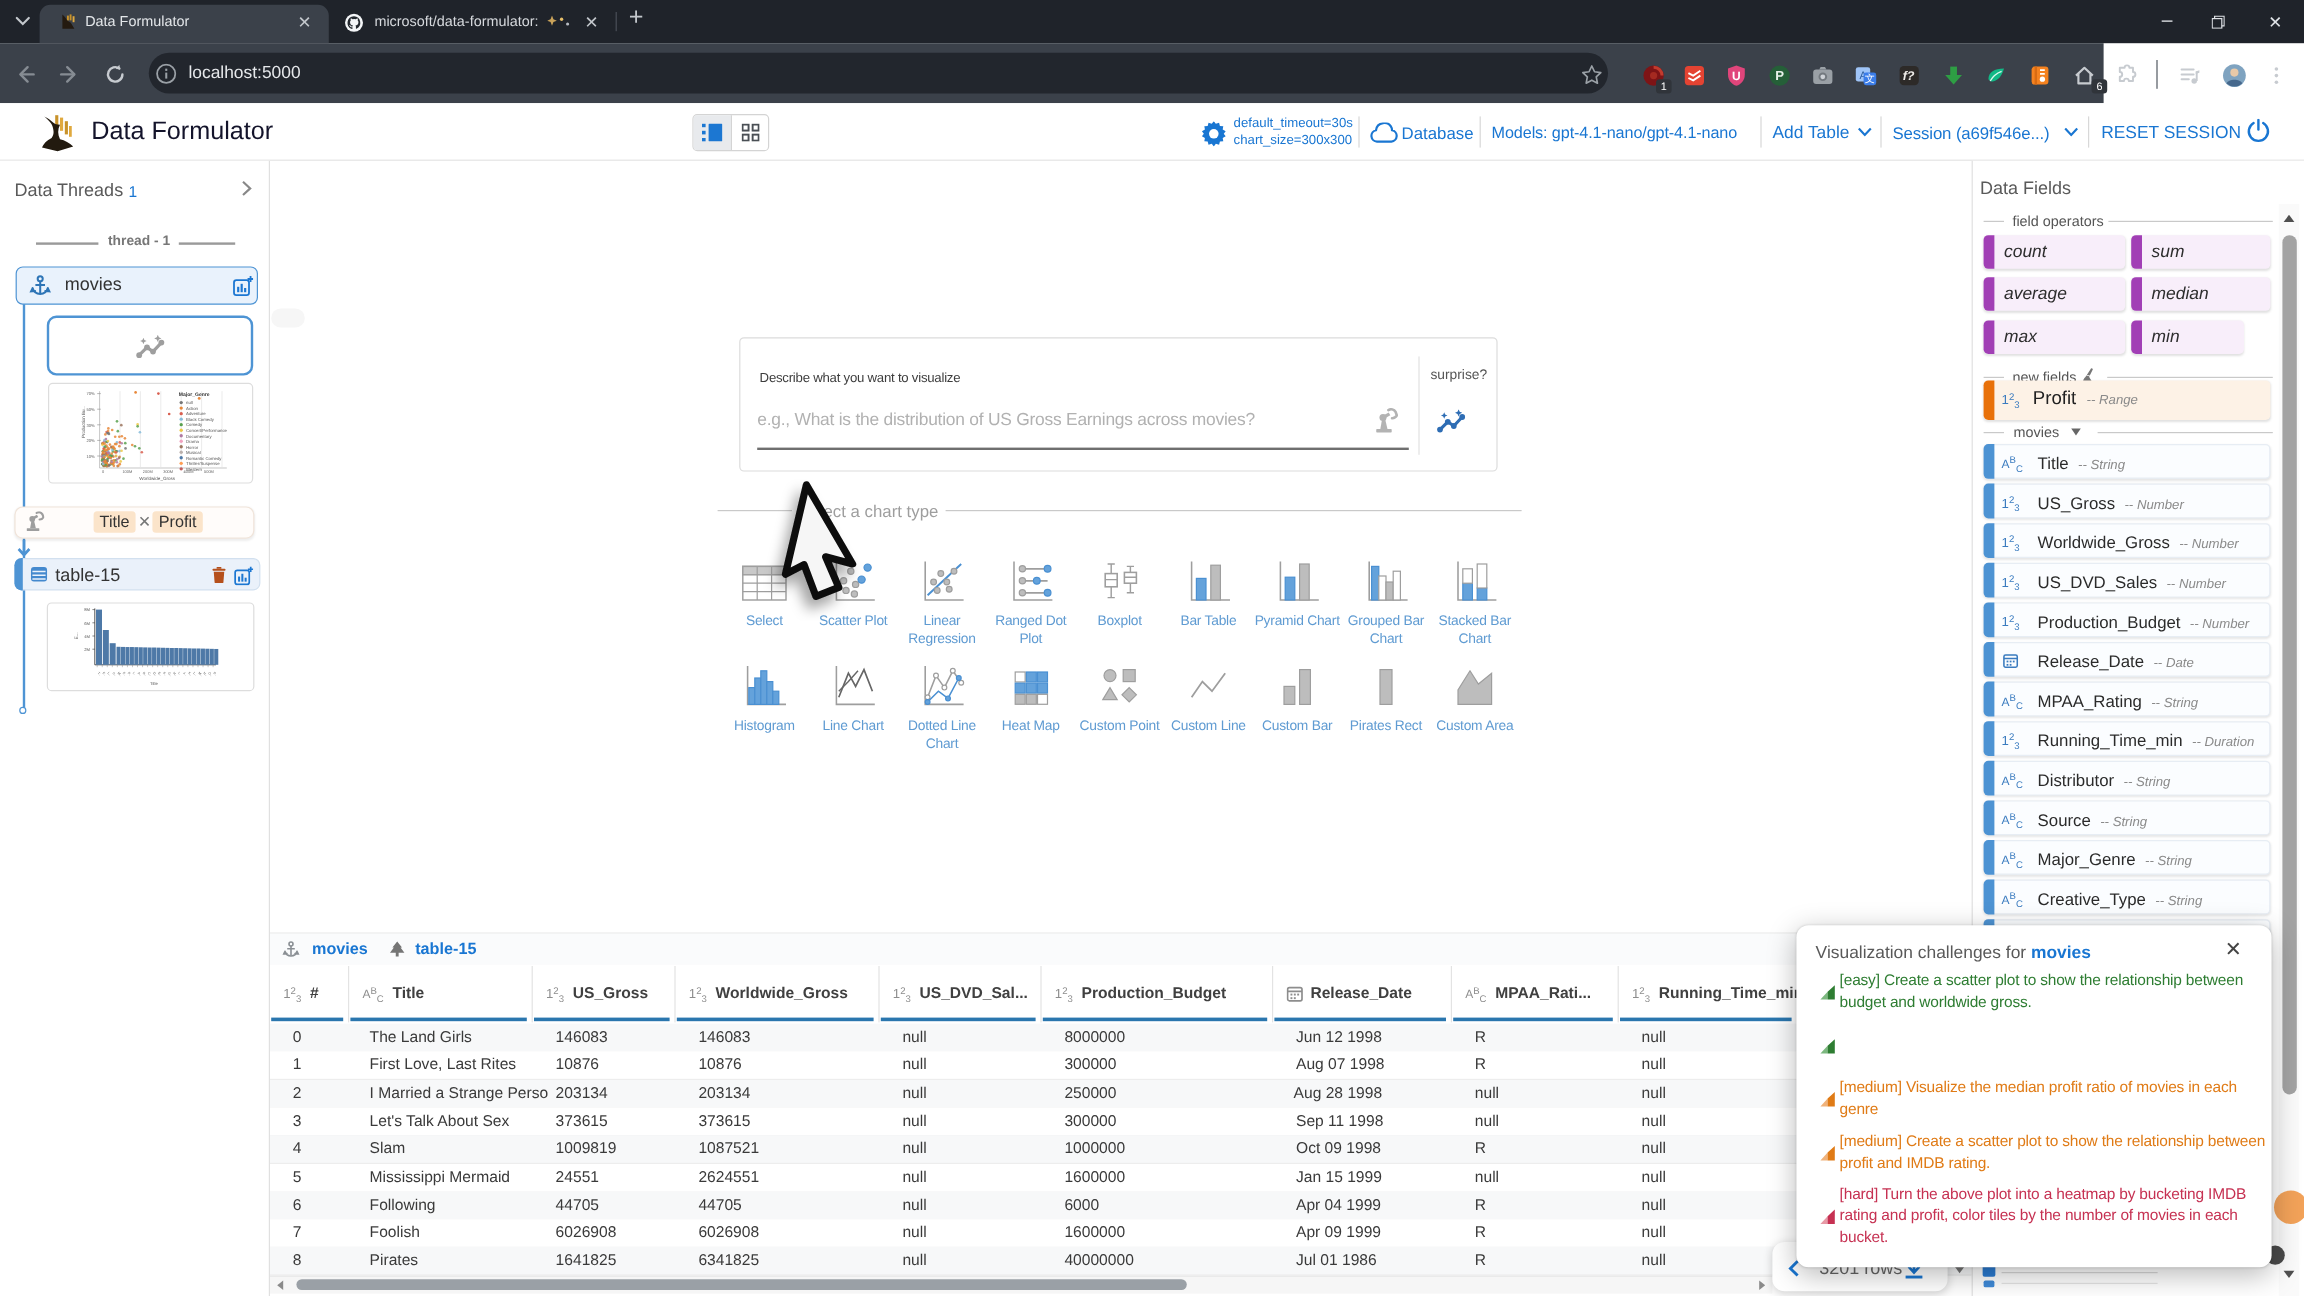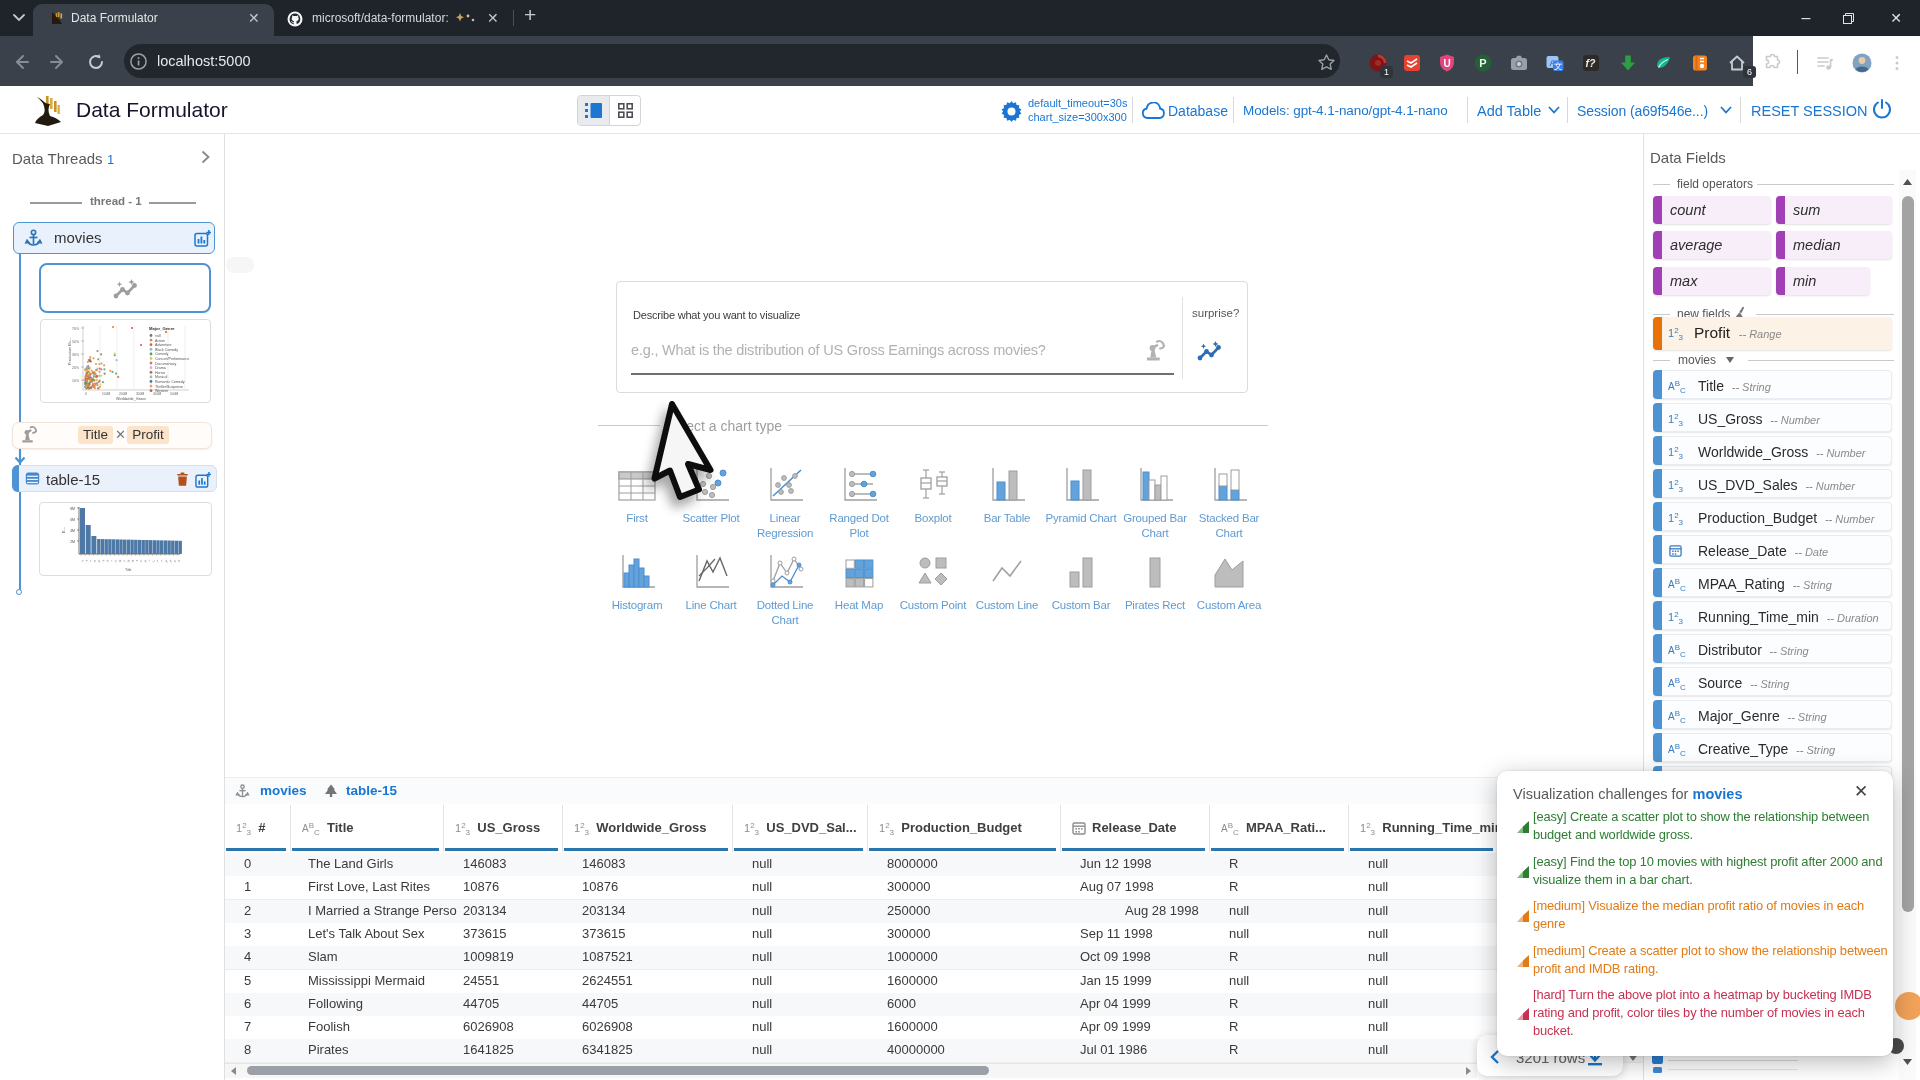--- a/index.html
+++ b/index.html
@@ -785,21 +785,21 @@
 <svg class="abs" style="left:1059px;top:551px" width="44" height="44" viewBox="0 0 44 44">
     <rect x="11" y="21" width="9" height="15" fill="#bdbdbd" stroke="#9e9e9e"></rect>
     <rect x="24" y="7" width="9" height="29" fill="#bdbdbd" stroke="#9e9e9e"></rect>
   </svg>
 <svg class="abs" style="left:1133px;top:551px" width="44" height="44" viewBox="0 0 44 44">
     <rect x="17" y="7" width="10" height="29" fill="#bdbdbd" stroke="#9e9e9e"></rect>
   </svg>
 <svg class="abs" style="left:1207px;top:551px" width="44" height="44" viewBox="0 0 44 44">
     <path d="M8 36 V24 L18 8 L25 19 L36 10 V36 Z" fill="#bdbdbd" stroke="#9e9e9e"></path>
   </svg>
-<div class="glabel" style="left:592px;top:511px">First</div>
+<div class="glabel" style="left:592px;top:511px">Select</div>
 <div class="glabel" style="left:666px;top:511px">Scatter Plot</div>
 <div class="glabel" style="left:740px;top:511px">Linear<br>Regression</div>
 <div class="glabel" style="left:814px;top:511px">Ranged Dot<br>Plot</div>
 <div class="glabel" style="left:888px;top:511px">Boxplot</div>
 <div class="glabel" style="left:962px;top:511px">Bar Table</div>
 <div class="glabel" style="left:1036px;top:511px">Pyramid Chart</div>
 <div class="glabel" style="left:1110px;top:511px">Grouped Bar<br>Chart</div>
 <div class="glabel" style="left:1184px;top:511px">Stacked Bar<br>Chart</div>
 <div class="glabel" style="left:592px;top:598px">Histogram</div>
 <div class="glabel" style="left:666px;top:598px">Line Chart</div>
@@ -880,21 +880,21 @@
       <div class="tcell" style="left:1004px">R</div>
       <div class="tcell" style="left:1143px">null</div>
     </div>
     <div class="trow" style="left:0;top:122.6px;background:#f7f8f9">
       <div class="tcell" style="left:19px">2</div>
       <div class="tcell" style="left:83px">I Married a Strange Perso</div>
       <div class="tcell" style="left:238px">203134</div>
       <div class="tcell" style="left:357px">203134</div>
       <div class="tcell" style="left:527px">null</div>
       <div class="tcell" style="left:662px">250000</div>
-      <div class="tcell" style="left:900px">Aug 28 1998</div>
+      <div class="tcell" style="left:853px">Aug 28 1998</div>
       <div class="tcell" style="left:1004px">null</div>
       <div class="tcell" style="left:1143px">null</div>
     </div>
     <div class="trow" style="left:0;top:145.9px;background:#fff">
       <div class="tcell" style="left:19px">3</div>
       <div class="tcell" style="left:83px">Let's Talk About Sex</div>
       <div class="tcell" style="left:238px">373615</div>
       <div class="tcell" style="left:357px">373615</div>
       <div class="tcell" style="left:527px">null</div>
       <div class="tcell" style="left:662px">300000</div>
@@ -1115,21 +1115,20 @@
     <div class="abs" style="left:357px;top:10px;font-size:17px;color:#444">✕</div>
     <svg class="abs" style="left:19px;top:49px" width="14" height="14" viewBox="0 0 14 14">
       <path d="M1 13 L7 13 L7 6.5 Z" fill="#7cb87f"></path>
       <path d="M7 13 L13 13 L13 1 L7 6.5 Z" fill="#2e7d32"></path>
     </svg>
     <div class="chitem" style="top:37px;color:#2e7d32">[easy] Create a scatter plot to show the relationship between<br>budget and worldwide gross.</div>
     <svg class="abs" style="left:19px;top:94px" width="14" height="14" viewBox="0 0 14 14">
       <path d="M1 13 L7 13 L7 6.5 Z" fill="#7cb87f"></path>
       <path d="M7 13 L13 13 L13 1 L7 6.5 Z" fill="#2e7d32"></path>
     </svg>
-    <div class="chitem" style="top:82px;color:#2e7d32">[easy] Find the top 10 movies with highest profit after 2000 and<br>visualize them in a bar chart.</div>
     <svg class="abs" style="left:19px;top:138px" width="14" height="14" viewBox="0 0 14 14">
       <path d="M1 13 L7 13 L7 6.5 Z" fill="#f0b27a"></path>
       <path d="M7 13 L13 13 L13 1 L7 6.5 Z" fill="#e07b16"></path>
     </svg>
     <div class="chitem" style="top:126px;color:#e07b16">[medium] Visualize the median profit ratio of movies in each<br>genre</div>
     <svg class="abs" style="left:19px;top:183px" width="14" height="14" viewBox="0 0 14 14">
       <path d="M1 13 L7 13 L7 6.5 Z" fill="#f0b27a"></path>
       <path d="M7 13 L13 13 L13 1 L7 6.5 Z" fill="#e07b16"></path>
     </svg>
     <div class="chitem" style="top:171px;color:#e07b16">[medium] Create a scatter plot to show the relationship between<br>profit and IMDB rating.</div>

